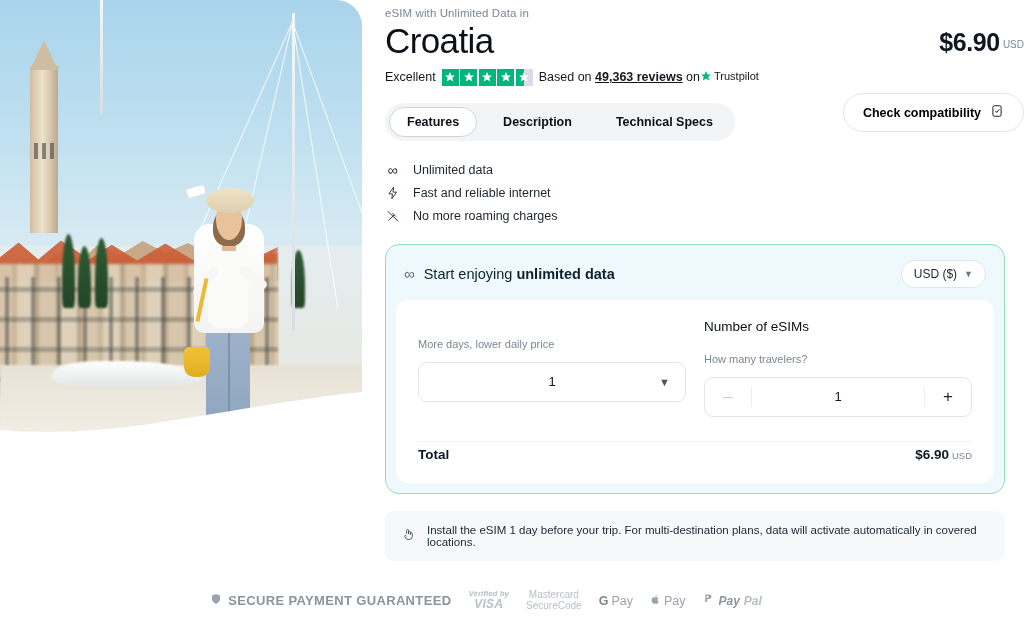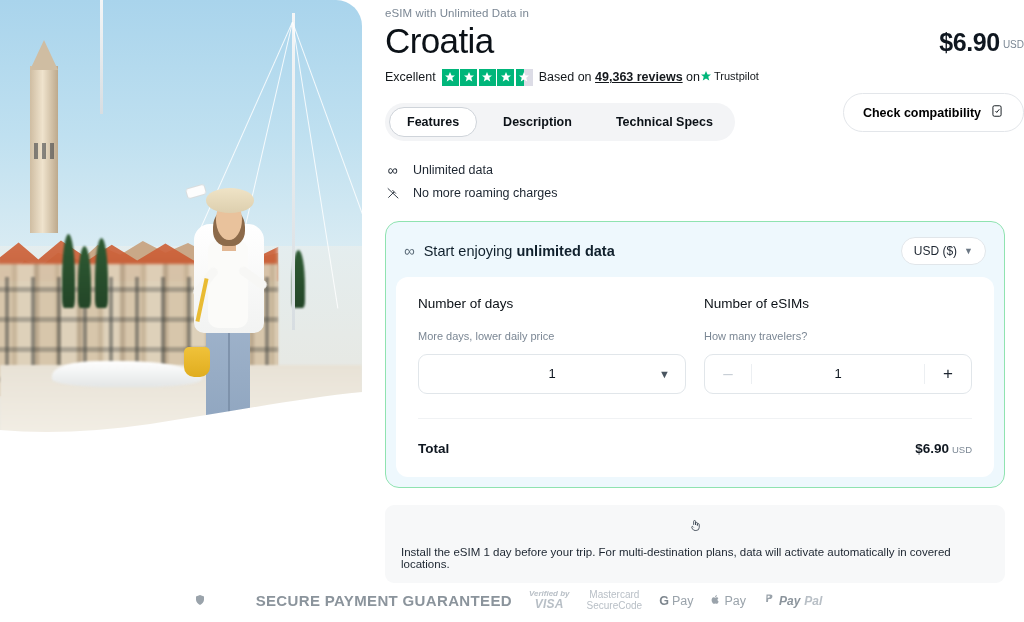--- a/index.html
+++ b/index.html
@@ -272,48 +272,48 @@
     width: 46px; display: flex; align-items: center; justify-content: center;
     font-size: 17px; cursor: pointer; user-select: none;
   }
   .stepper .btn.minus { color: #c7ced5; }
   .stepper .btn.plus { color: #1c2530; }
   .stepper .sep { width: 1px; background: #eceff2; margin: 9px 0; }
   .stepper .val { flex: 1; display: flex; align-items: center; justify-content: center; font-size: 13px; }
 
   .total-row {
     display: flex; align-items: baseline; justify-content: space-between;
-    margin-top: 24px; padding-top: 20px; border-top: 1px solid #f0f2f4;
+    margin-top: 24px; padding-top: 3px; border-top: 1px solid #f0f2f4;
   }
   .total-row .t-lab { font-size: 13.5px; font-weight: 700; }
   .total-row .t-val { font-size: 13.5px; font-weight: 700; }
   .total-row .t-cur { font-size: 9.5px; color: #7b8794; font-weight: 400; margin-left: 3px; }
 
   .cta {
     margin-top: 14px; height: 37px; width: 100%;
     background: #46e086; border: none; border-radius: 8px;
     font-family: "Liberation Sans", sans-serif;
     font-size: 12.5px; font-weight: 700; color: #0b1117; cursor: pointer;
   }
 
   .notice {
     margin-top: 17px; width: 620px;
     background: #f7f8f9; border-radius: 9px;
     display: flex; align-items: center; gap: 11px;
-    padding: 13px 16px; font-size: 11.5px; color: #1c2530; flex-direction: column;
+    padding: 13px 16px; font-size: 11.5px; color: #1c2530;
   }
   .notice svg { width: 15px; height: 15px; stroke: #3b4652; fill: none; stroke-width: 1.4; flex: none; }
 
   .payments {
     position: absolute; left: 0; right: 0; top: 590px;
     display: flex; align-items: center; justify-content: center; gap: 17px;
   }
   .pay-secure { display: flex; align-items: center; gap: 6px; }
   .pay-secure svg { width: 12px; height: 12px; fill: #9aa3ab; }
-  .pay-secure span { font-size: 15px; font-weight: 700; letter-spacing: .35px; color: #8b949c; margin-left: 44px; }
+  .pay-secure span { font-size: 13px; font-weight: 700; letter-spacing: .35px; color: #8b949c; }
   .pay-badge { color: #b8bfc6; text-align: center; line-height: 1.05; }
   .visa .v1 { font-size: 8px; font-style: italic; font-weight: 600; }
   .visa .v2 { font-size: 12px; font-weight: 700; font-style: italic; letter-spacing: .2px; }
   .mc .m1 { font-size: 10px; }
   .mc .m2 { font-size: 10px; }
   .gpay { display: flex; align-items: center; gap: 3px; font-size: 12.5px; color: #9aa3ab; }
   .gpay b { font-weight: 700; color: #7d868e; }
   .apay { display: flex; align-items: center; gap: 3px; font-size: 12.5px; color: #9aa3ab; }
   .ppay { display: flex; align-items: center; gap: 4px; font-size: 12px; }
   .ppay .pp-ic { font-weight: 700; color: #9aa3ab; font-style: italic; }
@@ -431,20 +431,28 @@
     <div class="features">
       <div class="feat">
         <span class="ic">
             <span class="inf">∞</span>
           </span>
         <span>Unlimited data</span>
       </div>
       <div class="feat">
         <span class="ic">
           <svg viewBox="0 0 24 24">
+              <polygon points="13,2 5,13.5 11,13.5 10,22 18,10.5 12,10.5"></polygon>
+            </svg>
+        </span>
+        <span>Fast and reliable internet</span>
+      </div>
+      <div class="feat">
+        <span class="ic">
+          <svg viewBox="0 0 24 24">
               <path d="M4 20 L14 10"></path>
               <path d="M11 7 L17 13"></path>
               <path d="M3 4 L21 21"></path>
             </svg>
         </span>
         <span>No more roaming charges</span>
       </div>
     </div>
 
     
@@ -458,21 +466,20 @@
         <div class="cur-select">
           <span>USD ($)</span>
           <span class="chev">▼</span>
         </div>
       </div>
 
       <div class="order-body">
         <div class="fields">
 
           <div class="field">
-            <div class="lab">Number of days</div>
             <div class="sub">More days, lower daily price</div>
             <div class="select">
               <span>1</span>
               <span class="chev">▼</span>
             </div>
           </div>
 
           <div class="field">
             <div class="lab">Number of eSIMs</div>
             <div class="sub">How many travelers?</div>

